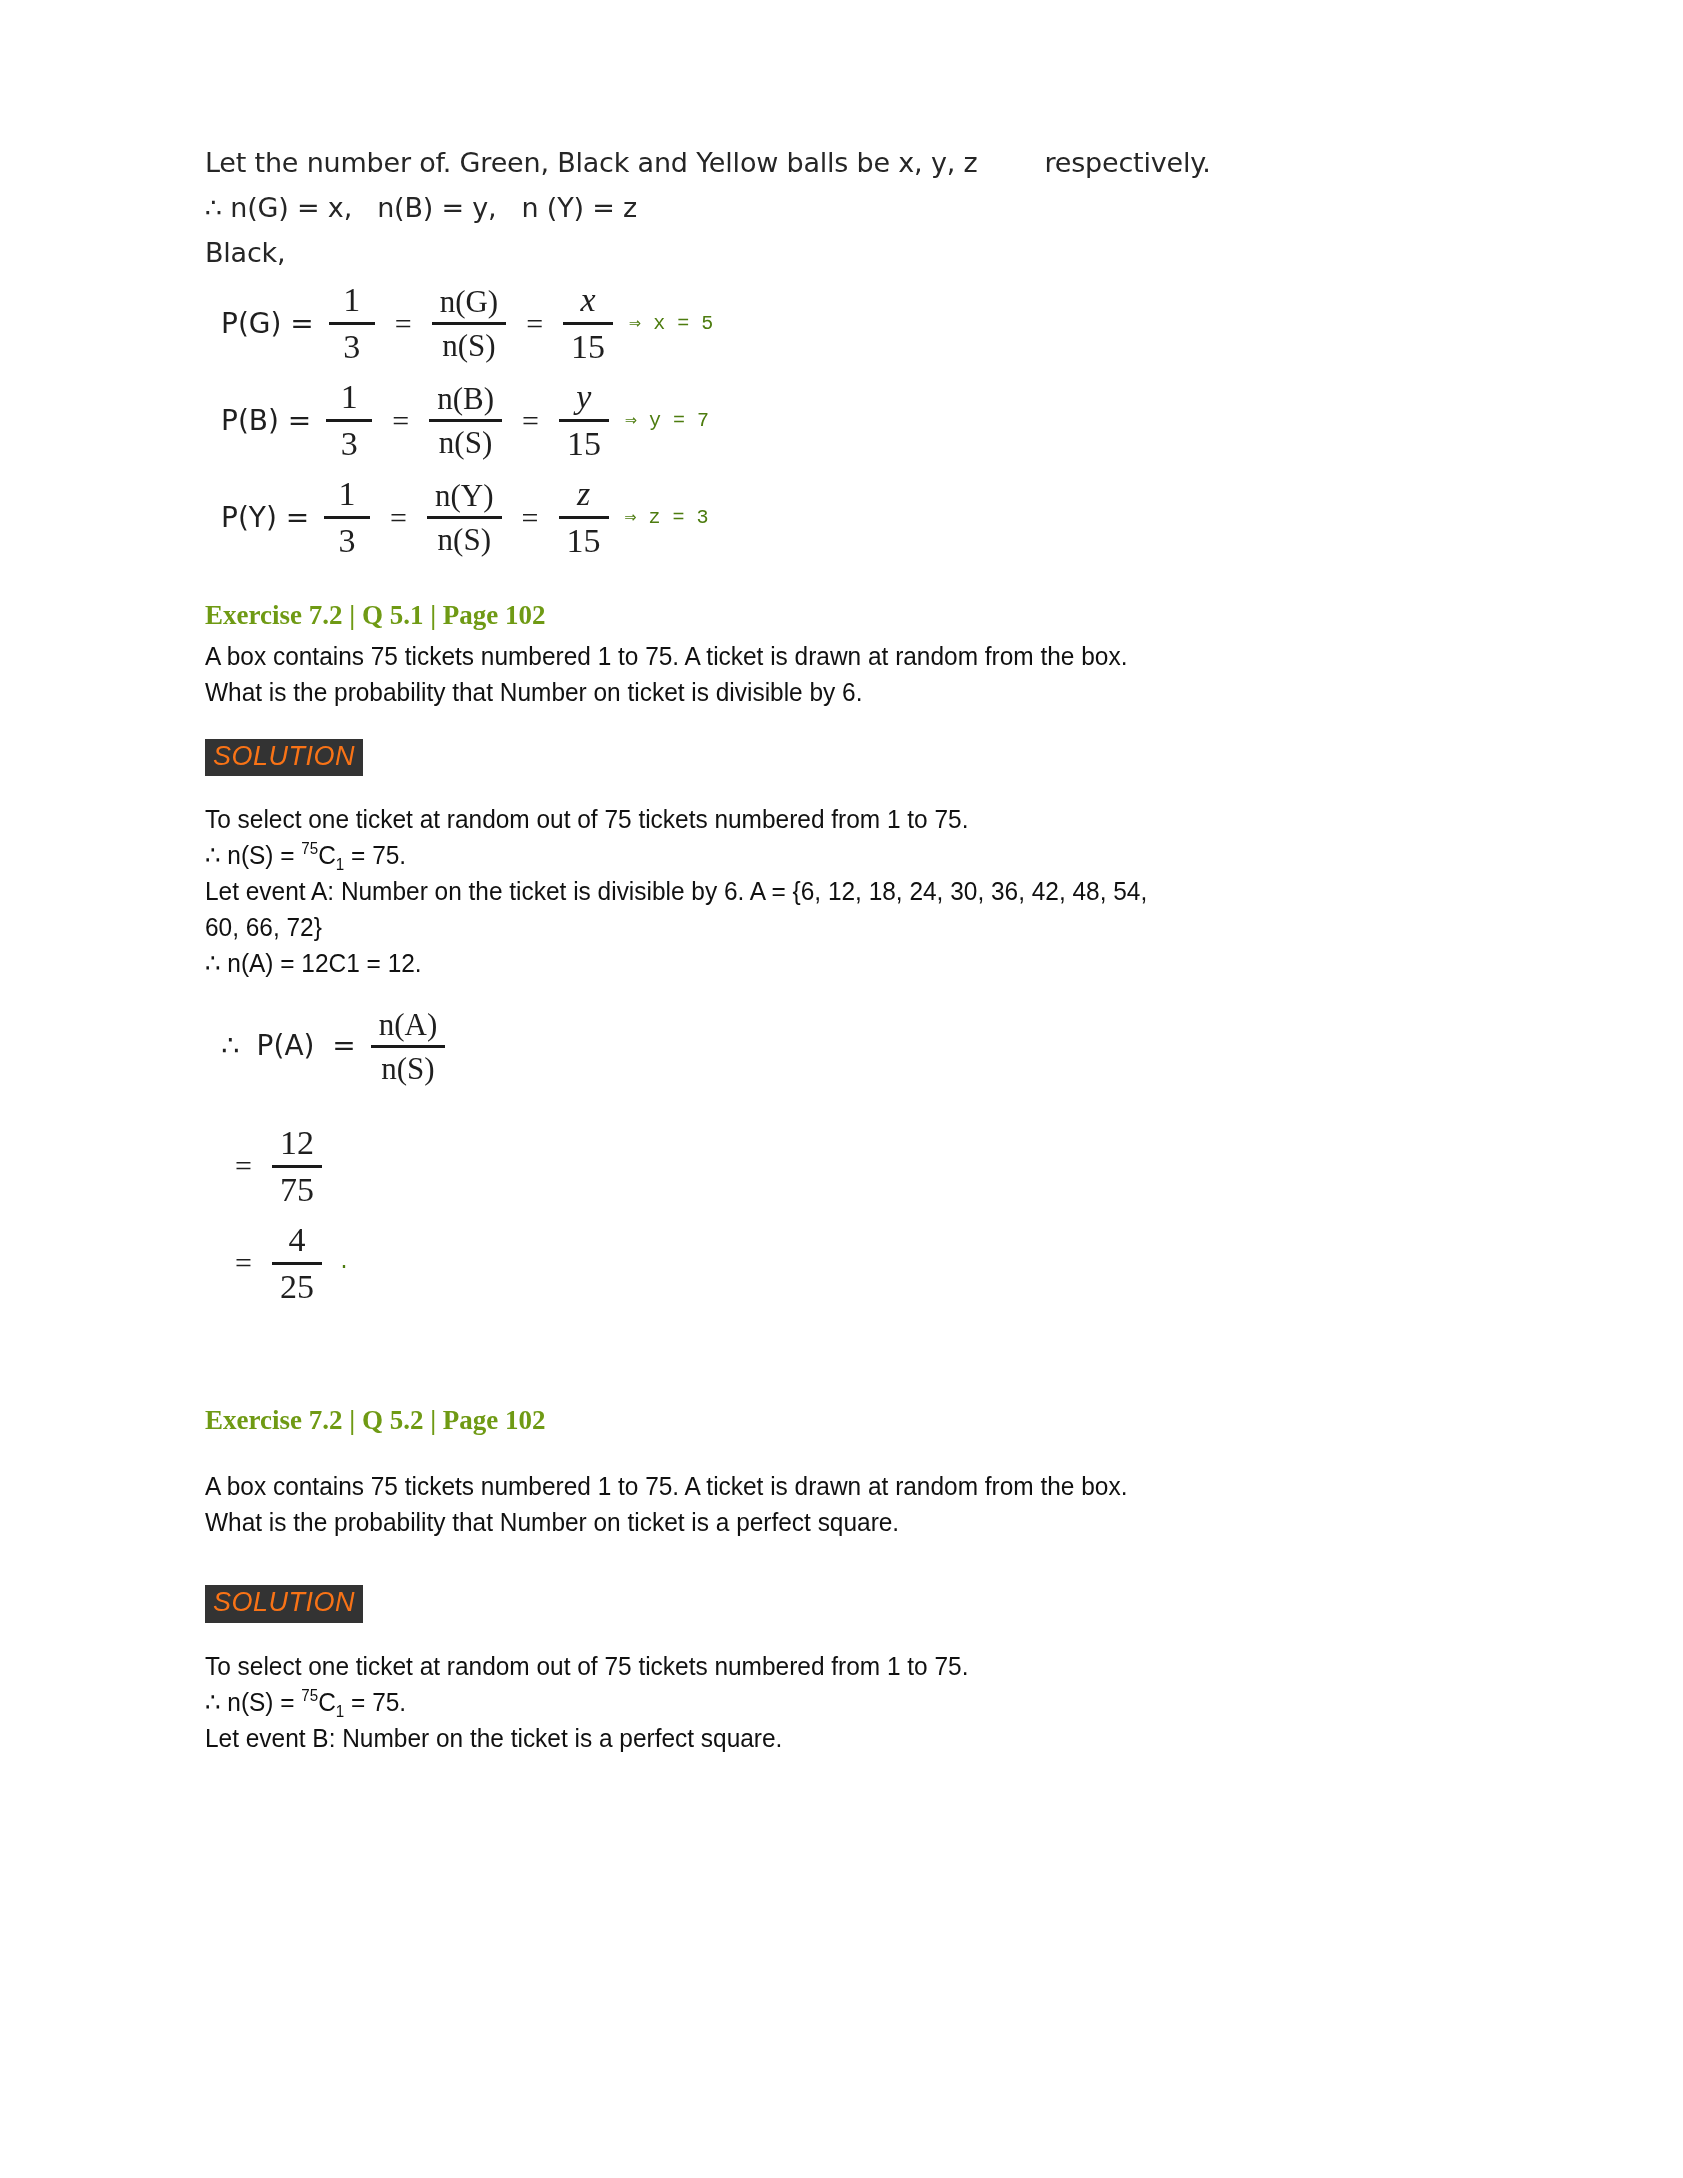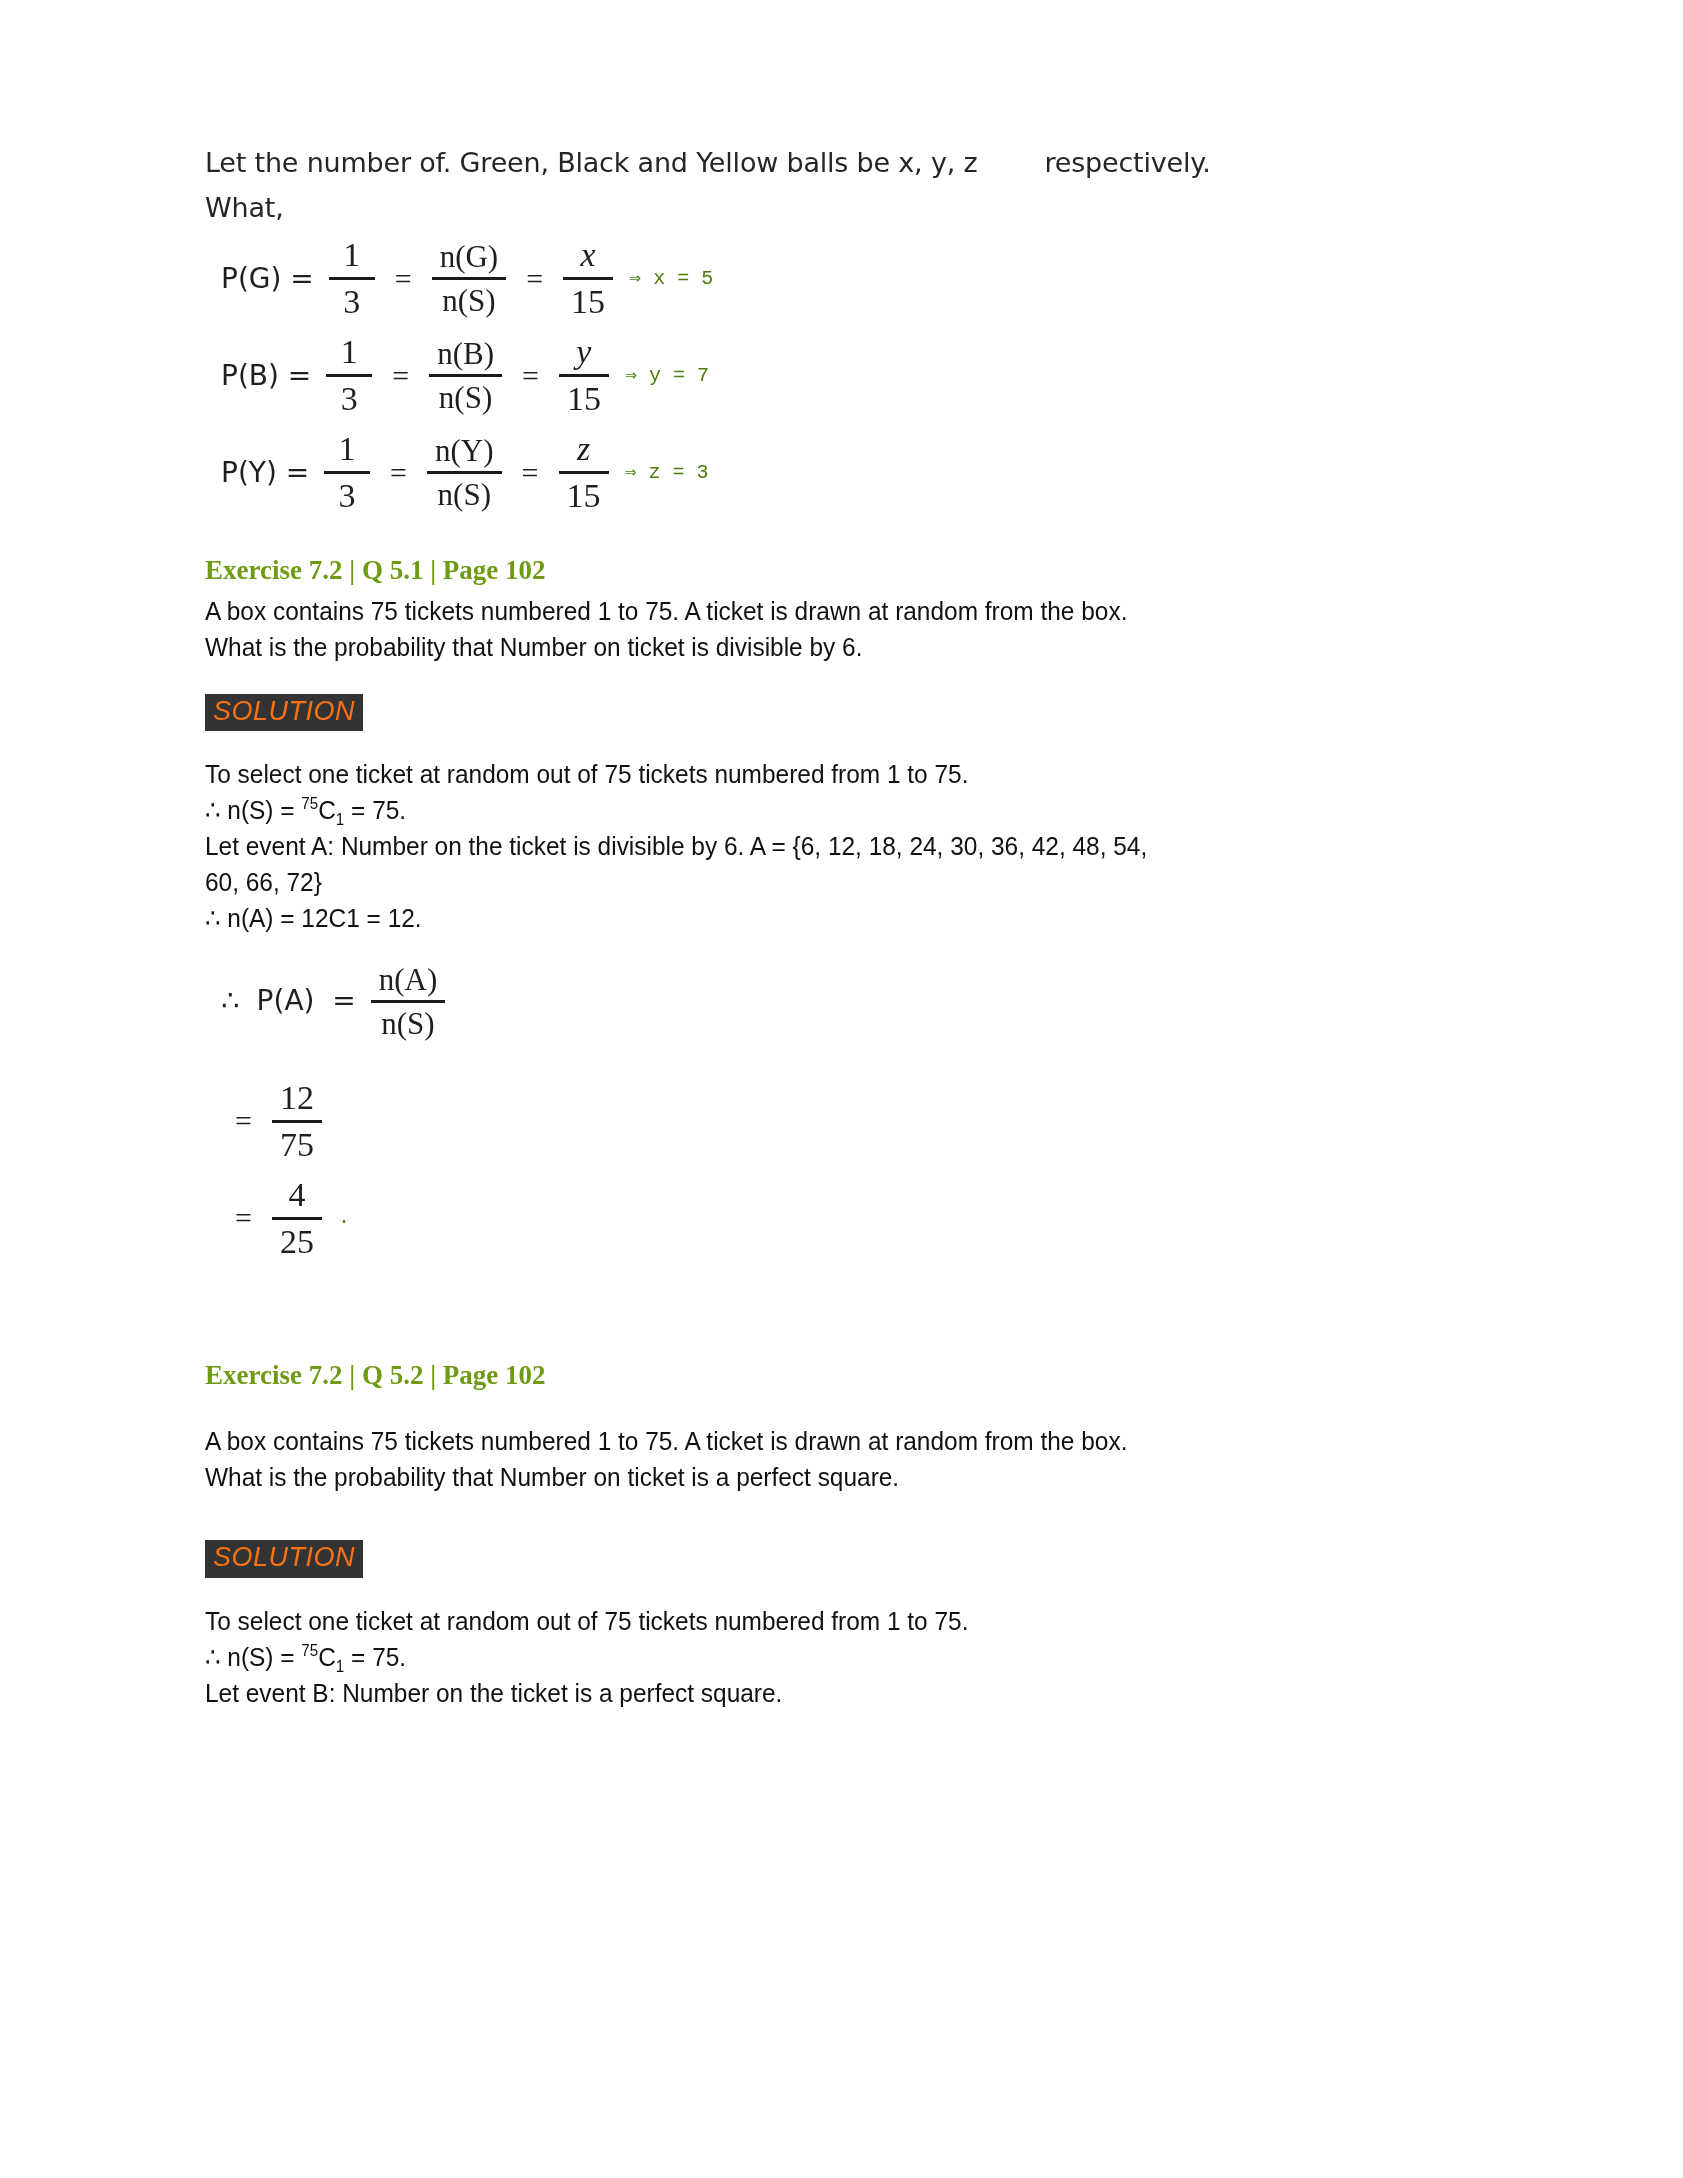--- a/index.html
+++ b/index.html
@@ -152,21 +152,22 @@
   .spacer-md { height: 42px; }
   .spacer-xl { height: 85px; }
 </style>
 </head>
 <body>
 
 <div class="page">
   <div class="content">
 
     <p class="intro-line">Let the number of. Green, Black and Yellow balls be x, y, z        respectively.</p>
-    <p class="intro-line tight">What,</p>
+    <p class="intro-line">∴ n(G) = x,   n(B) = y,   n (Y) = z</p>
+    <p class="intro-line tight">Black,</p>
 
     <div class="math-row">
       <span class="math-lead">P(G) = </span>
       <span class="frac big">
         <span class="num">1</span>
         <span class="bar"></span>
         <span class="den">3</span>
       </span>
       <span class="op">=</span>
       <span class="frac nfun">

